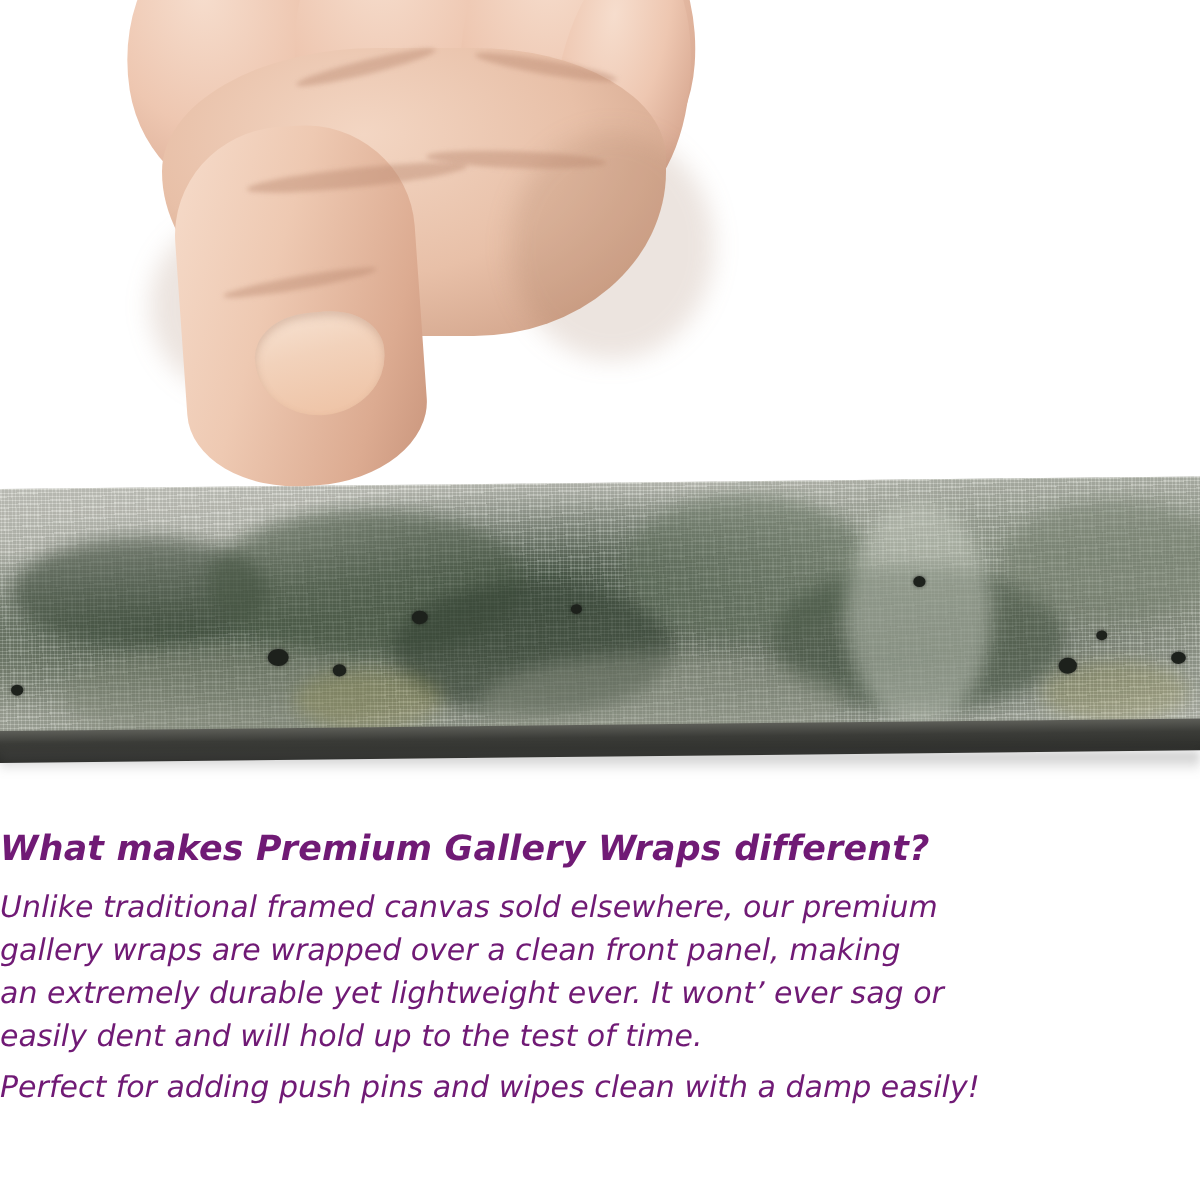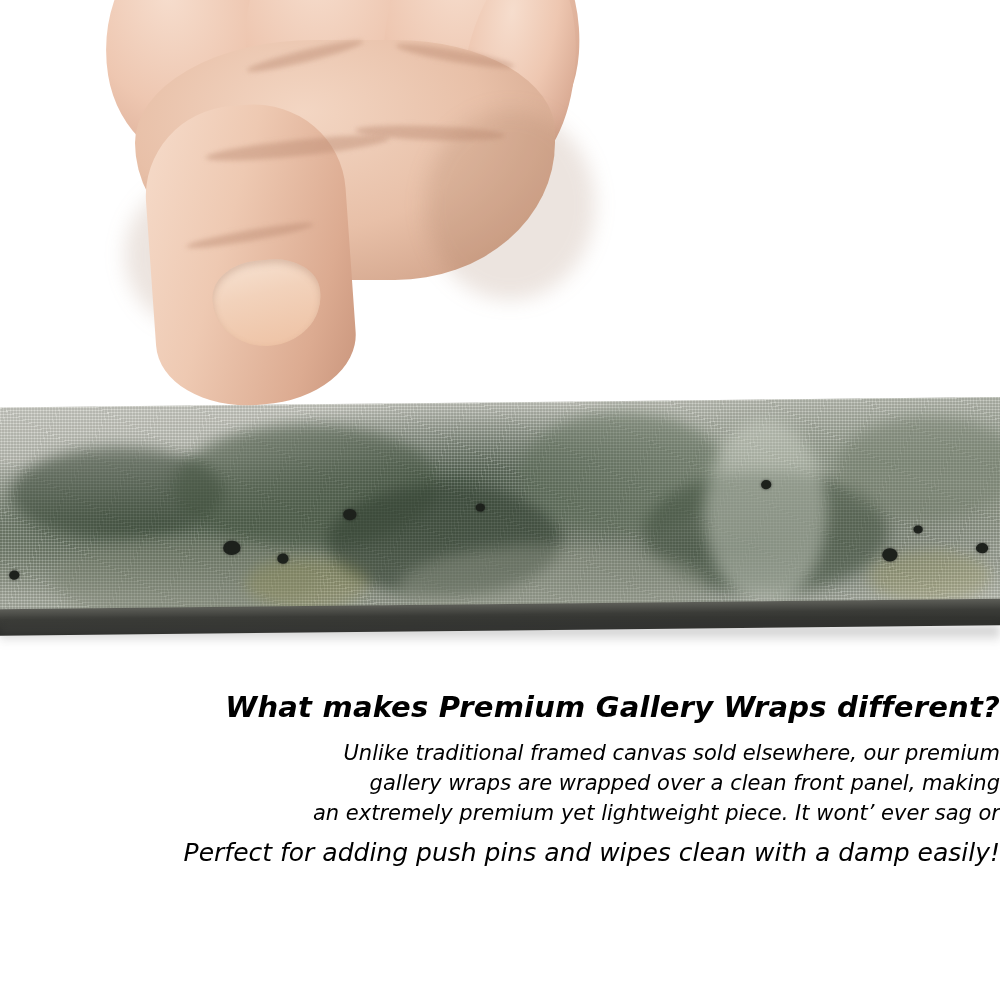--- a/index.html
+++ b/index.html
@@ -154,33 +154,33 @@
     background: linear-gradient(180deg, rgba(80,80,80,0.35) 0%, rgba(255,255,255,0) 100%);
     filter: blur(4px);
   }
 
   
   .caption {
     position: absolute;
     left: 0;
     top: 690px;
     width: 1000px;
-    text-align: right;
-    color: #000000;
+    text-align: left;
+    color: #701a75;
     font-family: "DejaVu Sans", sans-serif;
     font-style: italic;
   }
   .caption-title {
     font-size: 29px;
     font-weight: 700;
     letter-spacing: 0.2px;
     margin-bottom: 14px;
   }
   .caption-body {
-    font-size: 21px;
+    font-size: 25px;
     line-height: 1.44;
   }
   .caption-body .line { display: block; }
   .caption-last {
     font-size: 25px;
     line-height: 1.44;
     margin-top: 6px;
   }
 </style>
 </head>
@@ -235,18 +235,19 @@
       <div class="nail"></div>
     </div>
 
   </div>
 
   <div class="caption">
     <div class="caption-title">What makes Premium Gallery Wraps different?</div>
     <div class="caption-body">
       <span class="line">Unlike traditional framed canvas sold elsewhere, our premium</span>
       <span class="line">gallery wraps are wrapped over a clean front panel, making</span>
-      <span class="line">an extremely premium yet lightweight piece. It wont’ ever sag or</span>
+      <span class="line">an extremely durable yet lightweight ever. It wont’ ever sag or</span>
+      <span class="line">easily dent and will hold up to the test of time.</span>
     </div>
     <div class="caption-last">Perfect for adding push pins and wipes clean with a damp easily!</div>
   </div>
 
 </div>
 
 </body></html>

